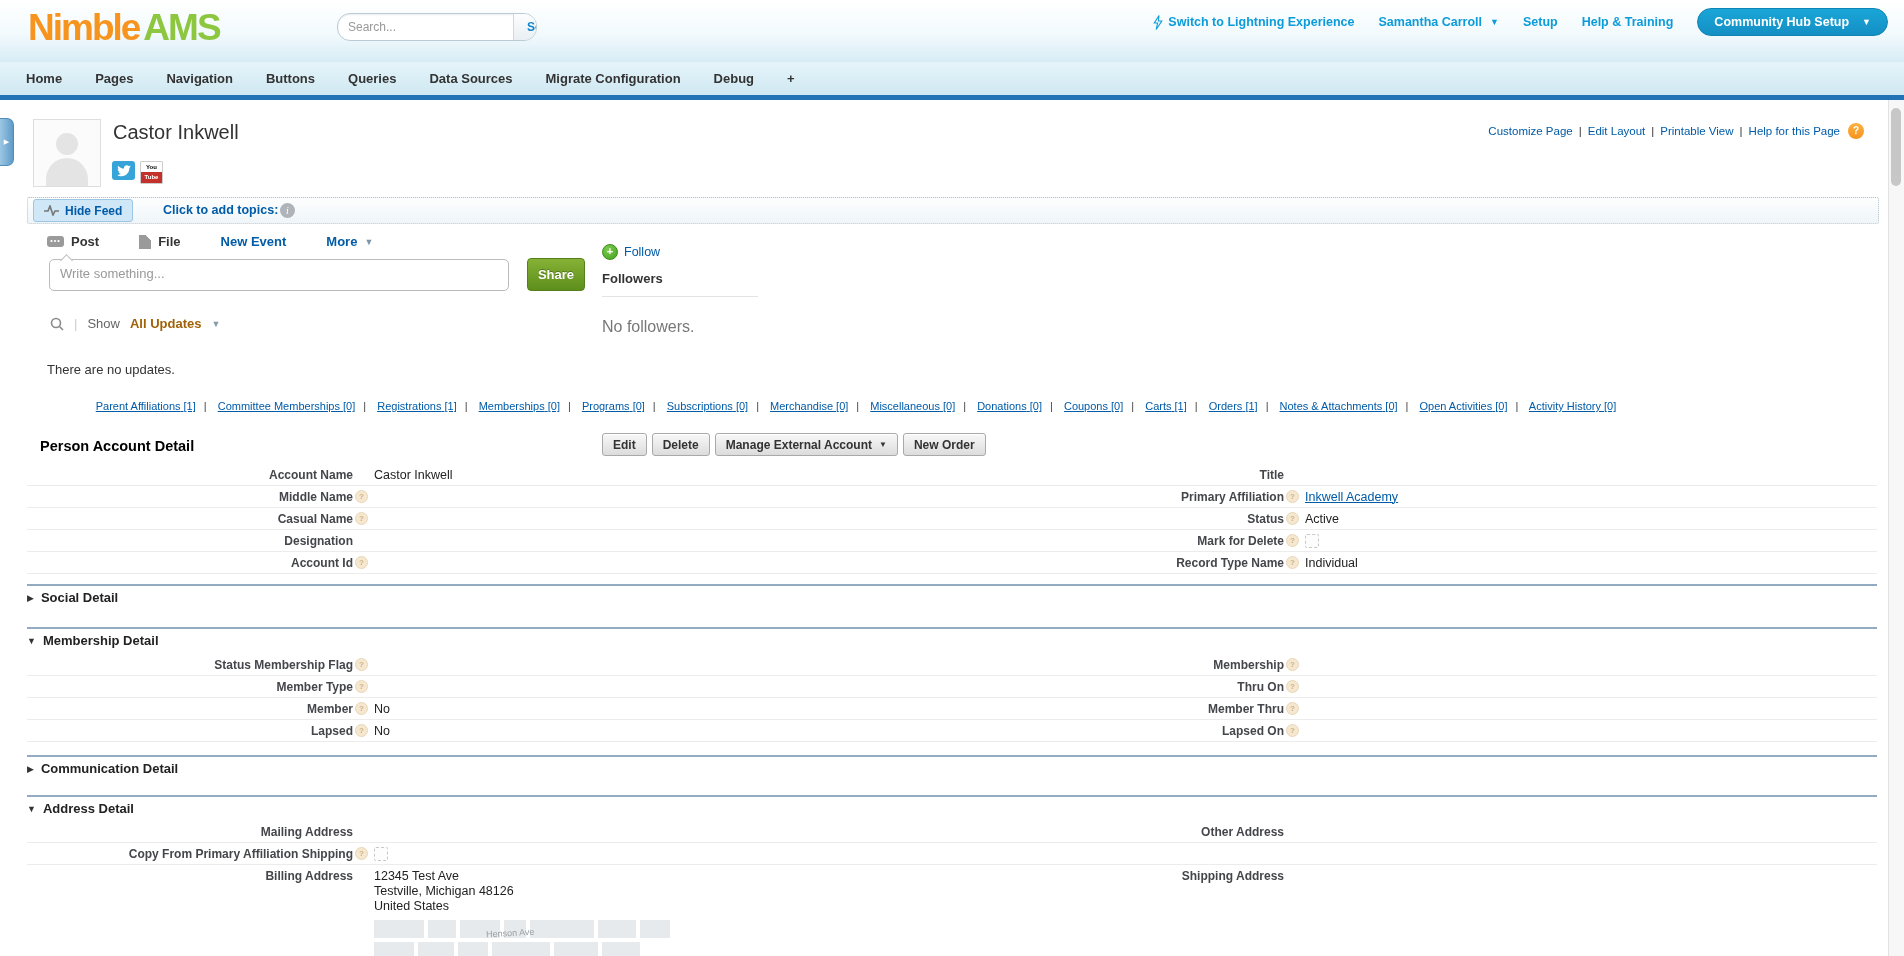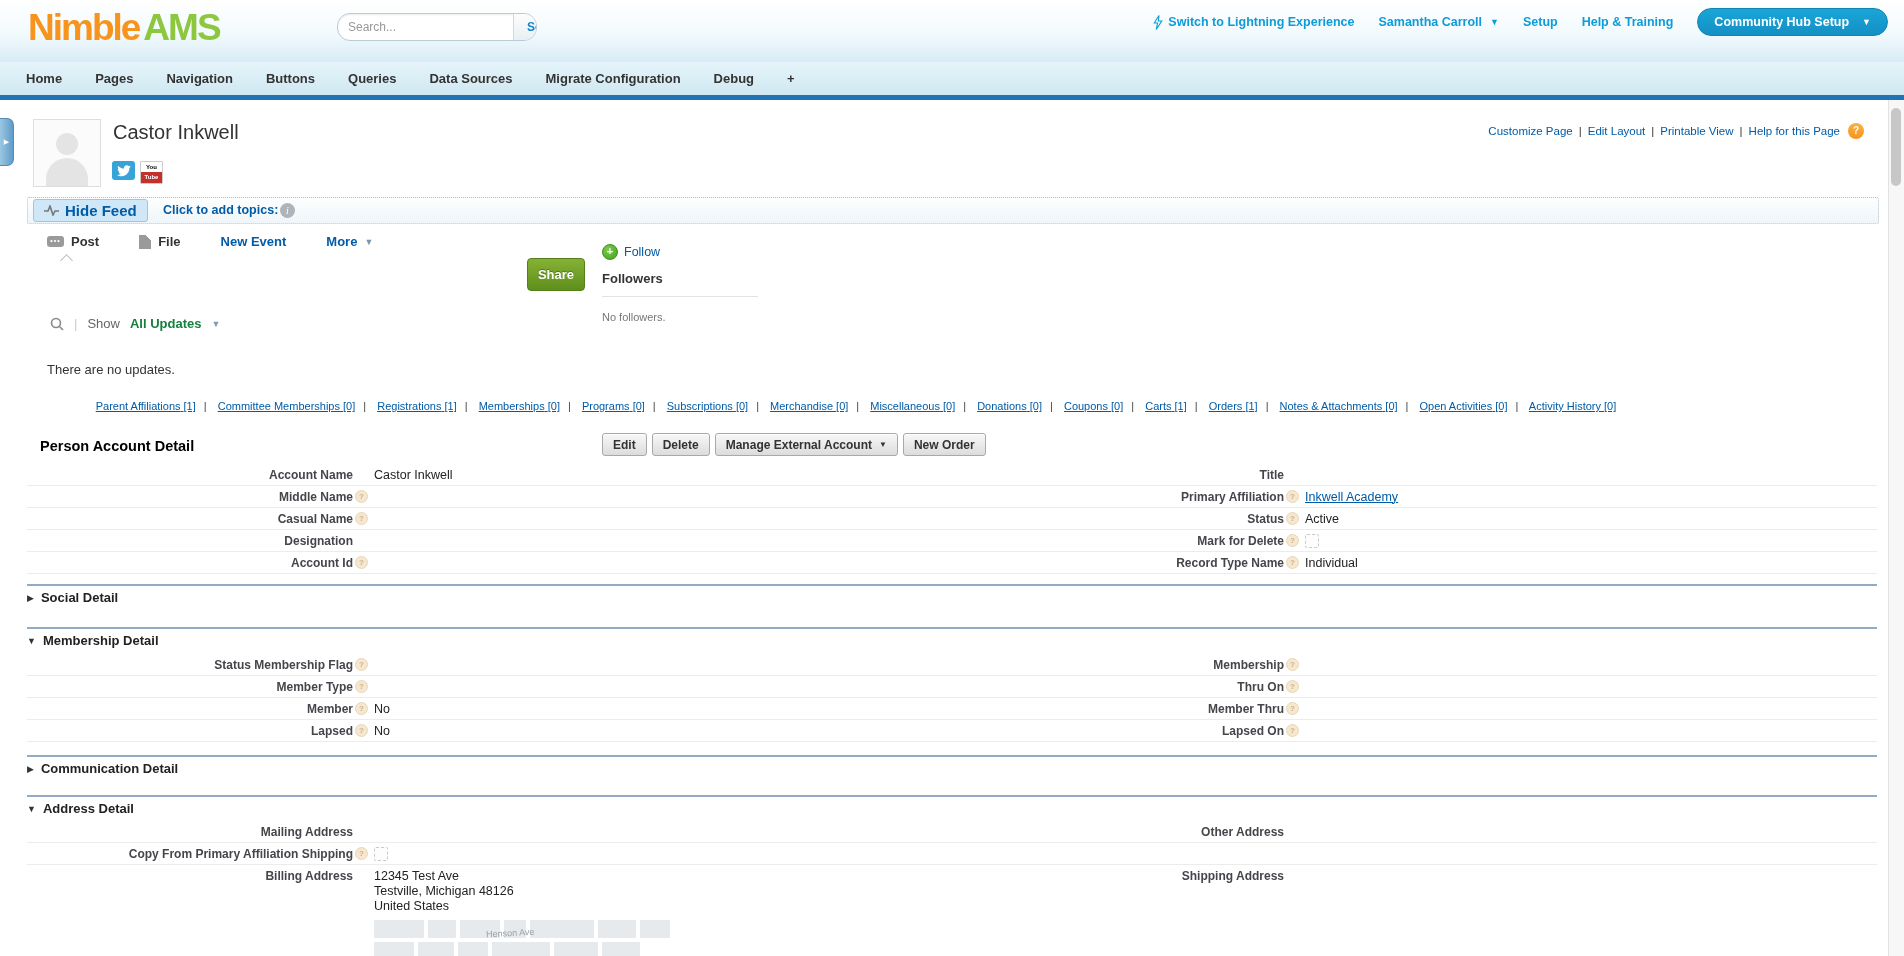--- a/index.html
+++ b/index.html
@@ -54,21 +54,21 @@
   .page-links{position:absolute;right:40px;top:123px;font-size:11.5px;color:#333;display:flex;align-items:center;gap:6px;}
   .page-links a{color:#015BA7;text-decoration:none;cursor:pointer;}
   .q-icon{width:16px;height:16px;border-radius:50%;background:linear-gradient(#FBB03F,#F7941E);color:#fff;
     font-size:10px;font-weight:bold;text-align:center;line-height:16px;cursor:pointer;margin-left:2px;}
 
   
   .feed-bar{position:absolute;left:27px;top:197px;width:1850px;height:25px;background:linear-gradient(#fdfefe,#eff5f9);
     border:1px dotted #b5c2cb;border-radius:2px;}
   .hide-feed-btn{position:absolute;left:5px;top:1px;height:21px;display:flex;align-items:center;gap:6px;
     background:#CFE7F7;border:1px solid #9EC6E2;border-radius:3px;padding:0 10px;color:#015BA7;
-    font-size:15px;font-weight:bold;cursor:pointer;}
+    font-size:12px;font-weight:bold;cursor:pointer;}
   .topics-label{position:absolute;left:135px;top:0;line-height:25px;font-size:12.5px;font-weight:bold;color:#015BA7;cursor:pointer;}
   .info-icon{position:absolute;left:252px;top:5px;width:15px;height:15px;border-radius:50%;background:#aeb4b9;
     color:#fff;text-align:center;line-height:15px;font-size:10px;font-style:italic;font-family:"Liberation Serif",serif;cursor:pointer;}
 
   .post-row{position:absolute;left:47px;top:234px;display:flex;align-items:center;gap:40px;font-size:13px;font-weight:bold;}
   .paction{display:flex;align-items:center;gap:7px;cursor:pointer;color:#333;}
   .paction.link{color:#015BA7;}
   .bubble-icon{position:relative;width:17px;height:11px;background:#9a9a9a;border-radius:3px;color:#fff;
     font-size:7px;line-height:10px;text-align:center;letter-spacing:1px;}
   .bubble-icon::after{content:"";position:absolute;left:3px;bottom:-4px;border:4px solid transparent;border-top-color:#9a9a9a;border-left-width:2px;border-right-width:2px;}
@@ -83,26 +83,26 @@
   .share-btn{position:absolute;left:527px;top:258px;width:58px;height:33px;background:linear-gradient(#85B235,#5E8E1C);
     border:1px solid #54801a;border-radius:4px;color:#fff;font-size:13px;font-weight:bold;cursor:pointer;
     text-shadow:0 -1px 0 rgba(0,0,0,.3);font-family:"Liberation Sans", sans-serif;}
 
   .follow-row{position:absolute;left:602px;top:244px;display:flex;align-items:center;gap:6px;cursor:pointer;}
   .plus-icon{width:14px;height:14px;border-radius:50%;background:radial-gradient(circle at 35% 30%,#7cc94f,#45A41E);
     border:1px solid #3c8f1a;color:#fff;font-size:11px;font-weight:bold;text-align:center;line-height:13px;}
   .follow-label{color:#015BA7;font-size:12.5px;}
   .followers-title{position:absolute;left:602px;top:271px;font-size:13px;font-weight:bold;color:#333;}
   .followers-divider{position:absolute;left:602px;top:296px;width:156px;height:1px;background:#e3e3e3;}
-  .followers-empty{position:absolute;left:602px;top:311px;font-size:11px;color:#777;}
+  .followers-empty{position:absolute;left:602px;top:318px;font-size:16px;color:#777;}
 
   .show-row{position:absolute;left:50px;top:316px;display:flex;align-items:center;gap:10px;font-size:13px;}
   .show-sep{color:#ccc;}
   .show-label{color:#666;}
-  .show-filter{color:#15803d;font-weight:bold;cursor:pointer;}
+  .show-filter{color:#a16207;font-weight:bold;cursor:pointer;}
   .show-chev{font-size:9px;color:#8a9ba8;}
   .no-updates{position:absolute;left:47px;top:362px;font-size:13px;color:#333;}
 
   
   .related-row{position:absolute;left:0;top:400px;width:1712px;text-align:center;font-size:11px;white-space:nowrap;}
   .related-row a{color:#015BA7;text-decoration:underline;cursor:pointer;}
   .rel-sep{color:#444;margin:0 8px;}
 
   
   .detail-title{position:absolute;left:40px;top:438px;font-size:14.5px;font-weight:bold;color:#000;}
@@ -241,20 +241,21 @@
     <div class="paction link">
       <span>New Event</span>
     </div>
     <div class="paction link">
       <span>More</span>
       <span class="more-chev">▼</span>
     </div>
   </div>
 
   <div class="composer-caret"></div>
+  <textarea class="composer" placeholder="Write something..." style=""></textarea>
   <button class="share-btn">Share</button>
 
   <div class="follow-row">
     <span class="plus-icon">+</span>
     <span class="follow-label">Follow</span>
   </div>
   <div class="followers-title">Followers</div>
   <div class="followers-divider"></div>
   <div class="followers-empty">No followers.</div>
 

